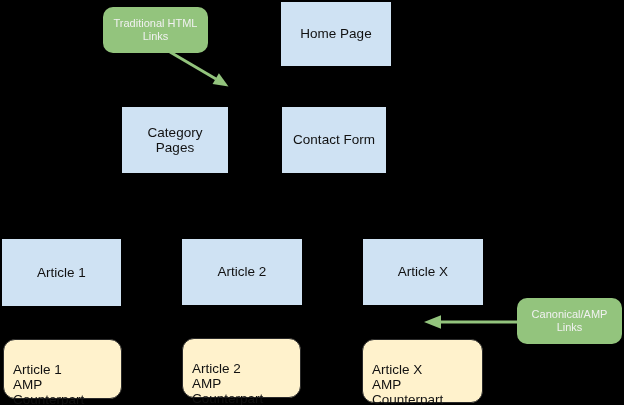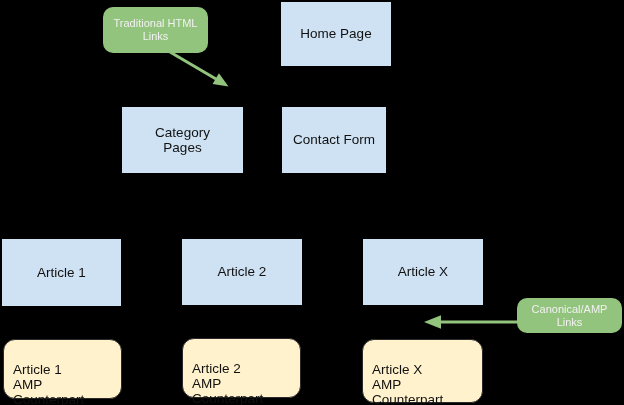--- a/index.html
+++ b/index.html
@@ -57,31 +57,31 @@
     position: absolute;
     left: 0;
     top: 0;
     width: 624px;
     height: 405px;
     z-index: 2;
   }
 
   
   .n-home      { left: 281px; top: 2px;   width: 110px; height: 64px; }
-  .n-category  { left: 122px; top: 107px; width: 121px; height: 66px; }
+  .n-category  { left: 122px; top: 107px; width: 106px; height: 66px; }
   .n-contact   { left: 282px; top: 107px; width: 104px; height: 66px; }
   .n-other     { left: 441px; top: 107px; width: 120px; height: 66px; }
   .n-article1  { left: 2px;   top: 239px; width: 119px; height: 67px; }
   .n-article2  { left: 182px; top: 239px; width: 120px; height: 66px; }
   .n-articlex  { left: 363px; top: 239px; width: 120px; height: 66px; }
   .n-amp1      { left: 3px;   top: 339px; width: 119px; height: 60px; }
   .n-amp2      { left: 182px; top: 338px; width: 119px; height: 60px; }
   .n-ampx      { left: 362px; top: 339px; width: 121px; height: 64px; }
   .c-traditional { left: 103px; top: 7px;   width: 105px; height: 46px; }
-  .c-canonical   { left: 517px; top: 298px; width: 105px; height: 35px; }
+  .c-canonical   { left: 517px; top: 298px; width: 105px; height: 46px; }
 </style>
 </head>
 <body>
 
 <div class="stage">
 
   <svg class="arrow-layer" width="624" height="405" viewBox="0 0 624 405" xmlns="http://www.w3.org/2000/svg">
     <g>
       <line x1="170" y1="52" x2="216" y2="79" stroke="#93c47d" stroke-width="3"></line>
       <polygon points="228.5,86.5 212.6,83.9 218.9,73.3" fill="#93c47d"></polygon>

